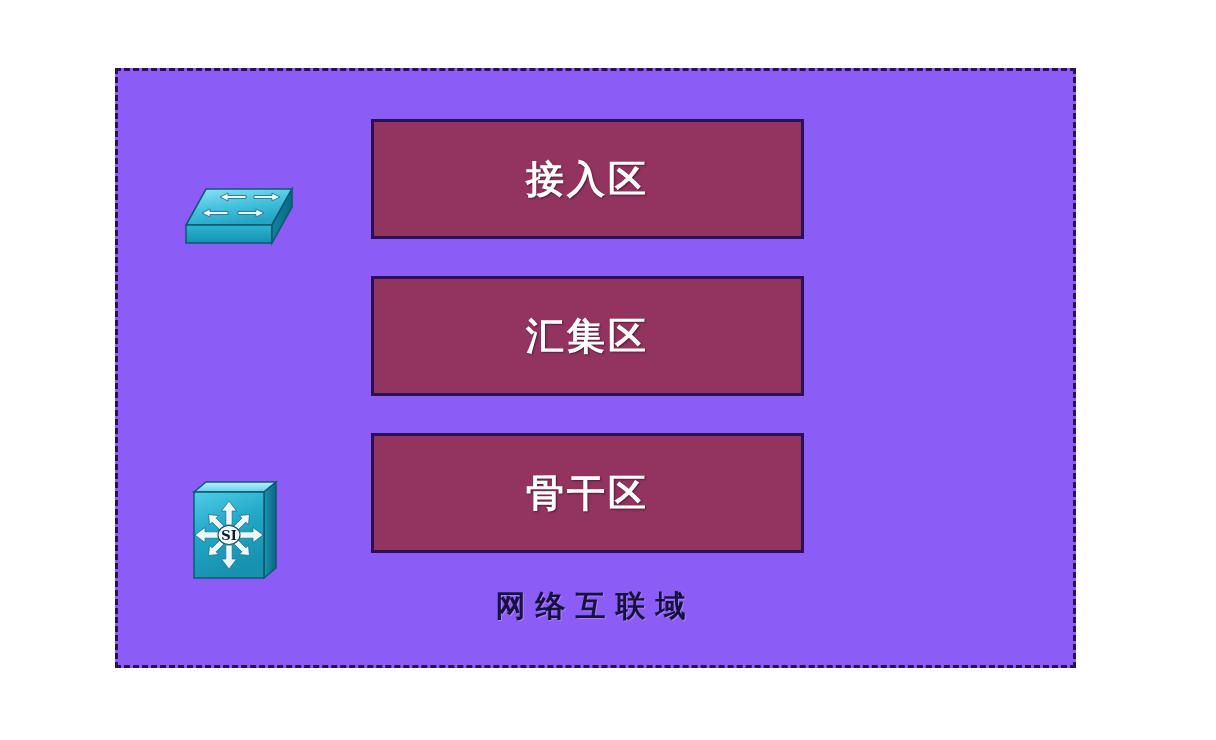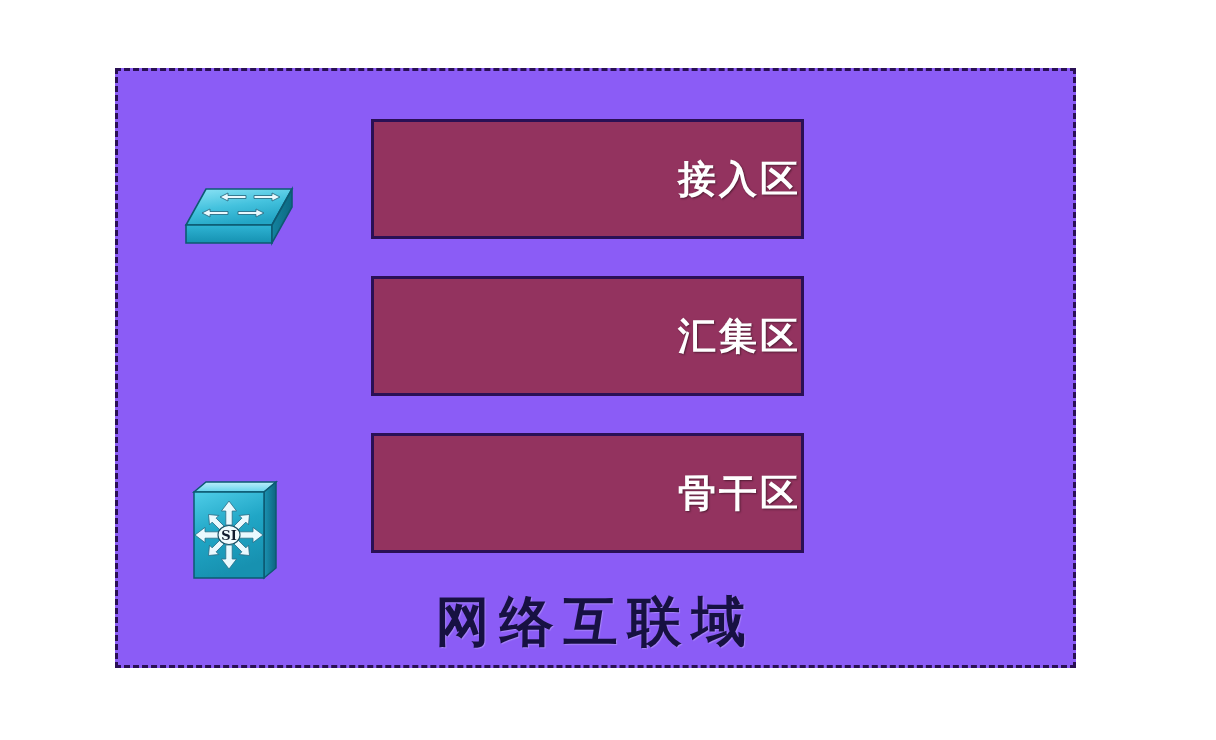--- a/index.html
+++ b/index.html
@@ -47,21 +47,21 @@
   .zone-box {
     position: absolute;
     left: 253px;
     width: 433px;
     height: 120px;
     background: #93335f;
     border: 3px solid #2a1055;
     box-sizing: border-box;
     display: flex;
     align-items: center;
-    justify-content: flex-end;
+    justify-content: center;
   }
   .zone-label {
     color: #ffffff;
     font-size: 38px;
     font-weight: bold;
     letter-spacing: 3px;
     text-shadow: 1px 1px 2px rgba(0,0,0,0.45);
     font-family: "DejaVu Sans", "Liberation Sans", sans-serif;
     user-select: none;
   }
@@ -77,21 +77,21 @@
   .icon-slot.aggreg   { left: 62px;  top: 200px; width: 106px; height: 110px; justify-content: center; }
 
   
   #domain-title {
     position: absolute;
     left: 0;
     right: 0;
     top: 515px;
     text-align: center;
     color: #171142;
-    font-size: 54px;
+    font-size: 30px;
     font-weight: bold;
     letter-spacing: 10px;
     font-family: "DejaVu Serif", "Liberation Serif", serif;
     text-shadow: 1px 1px 1px rgba(255,255,255,0.25);
     user-select: none;
   }
 </style>
 </head>
 <body>
 

